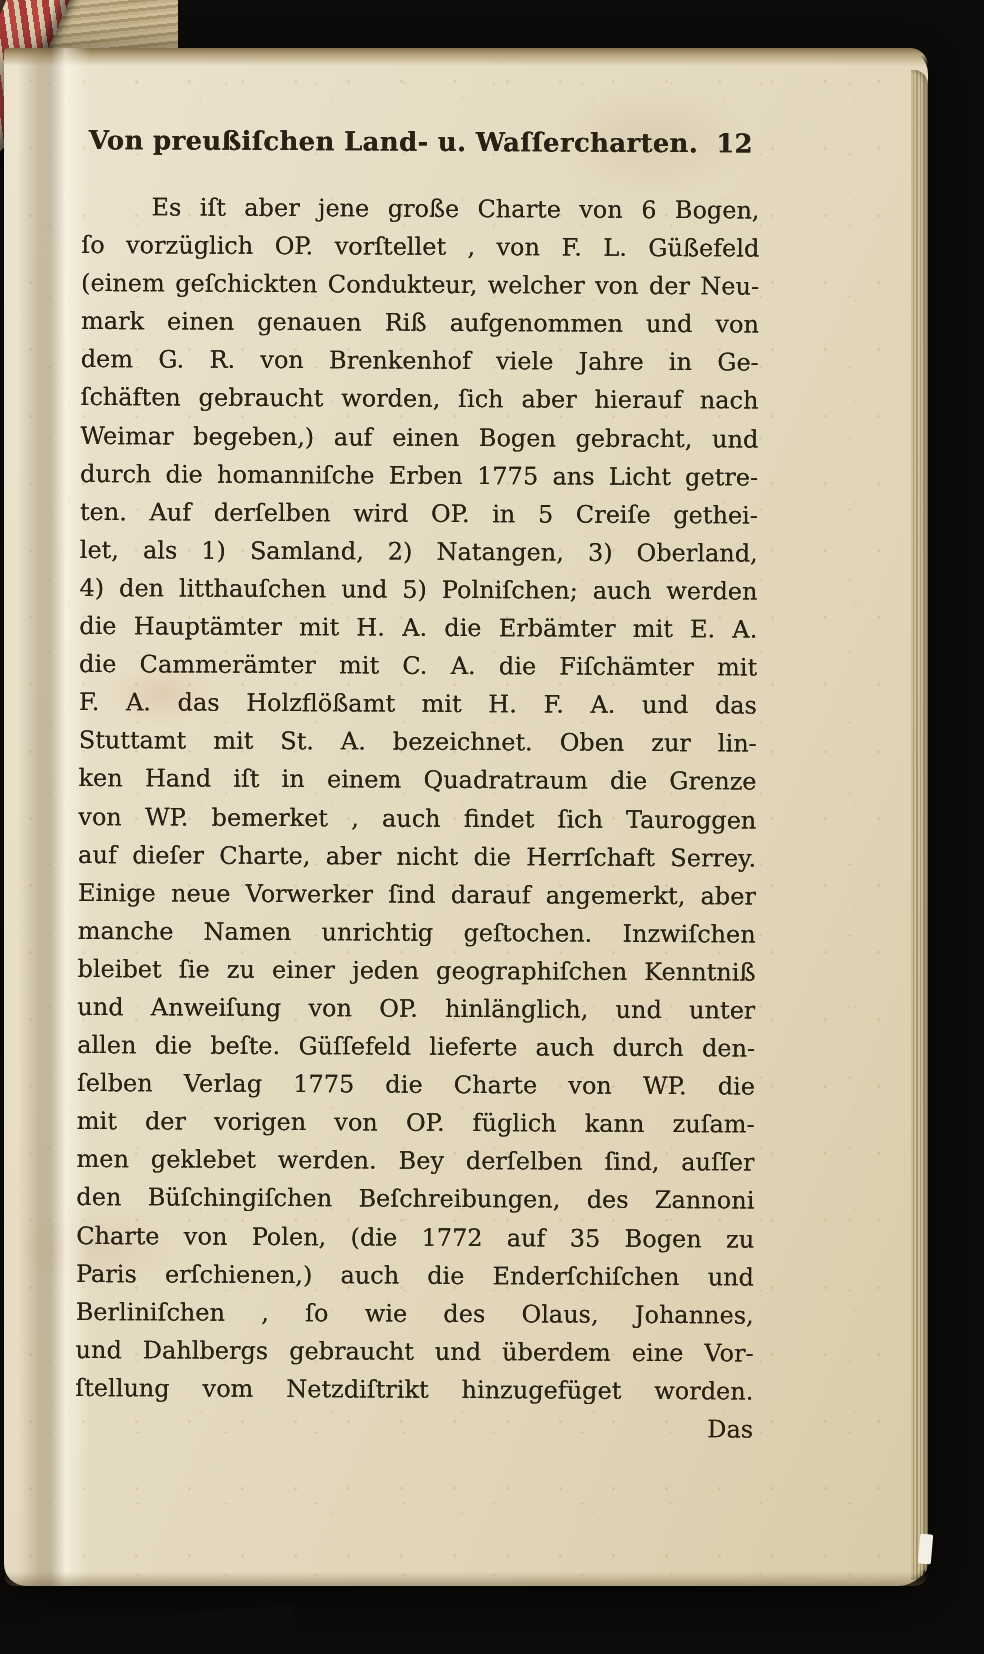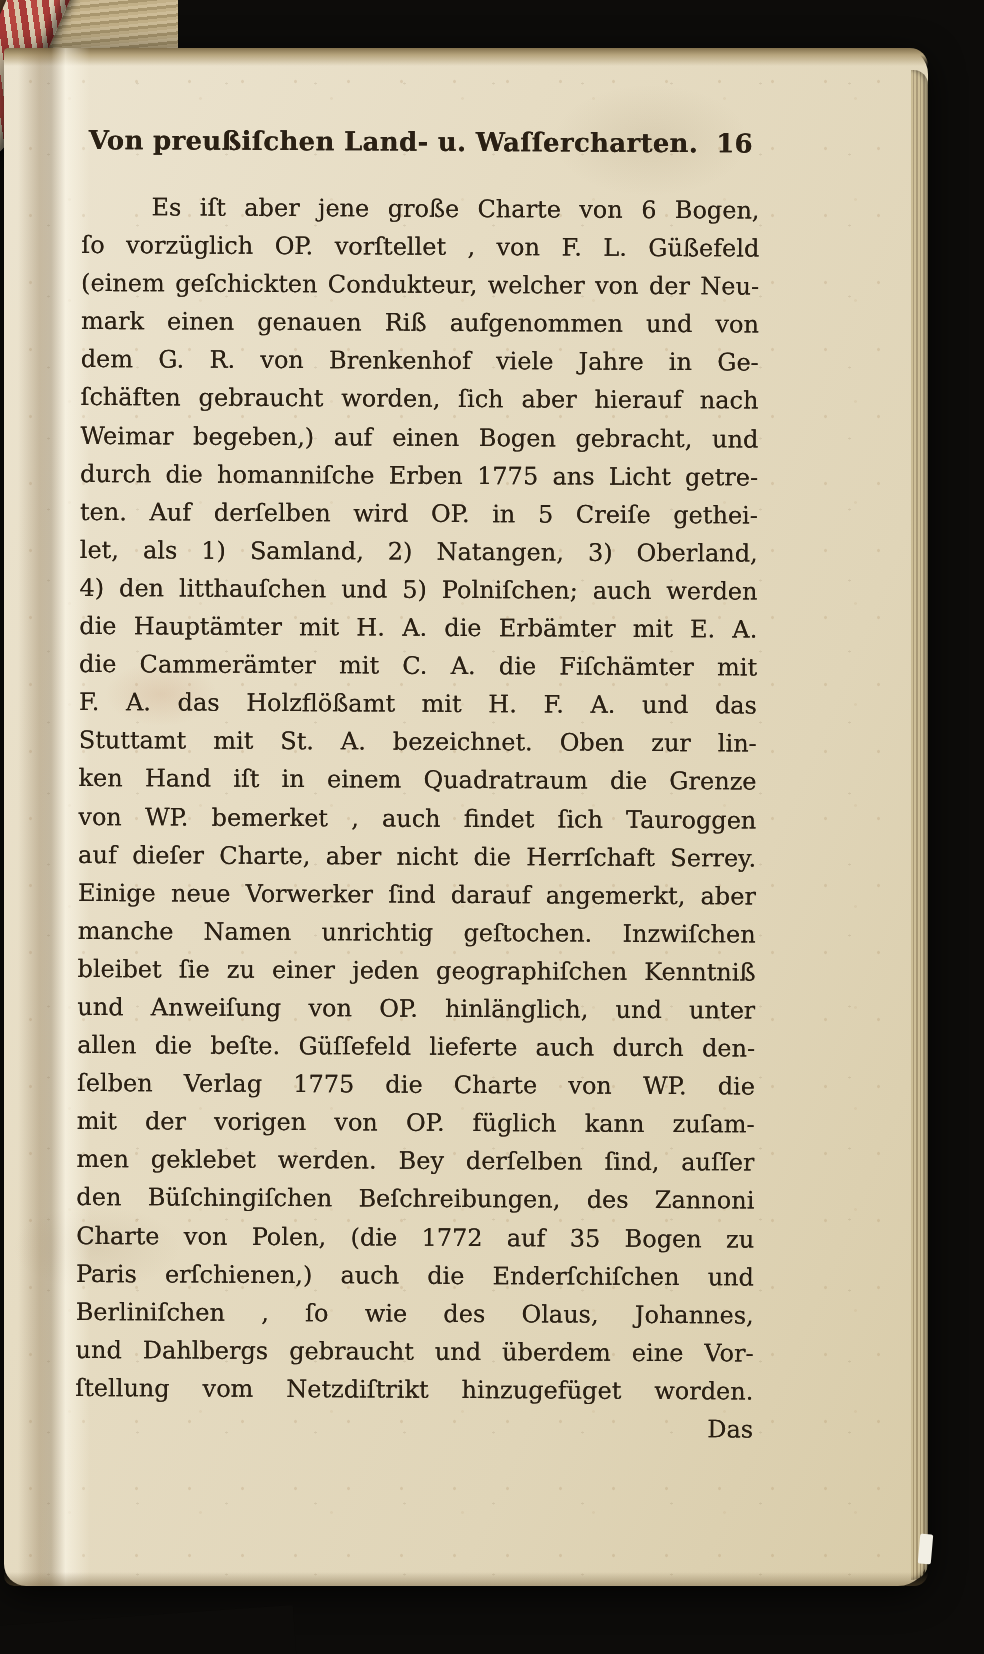--- a/index.html
+++ b/index.html
@@ -107,21 +107,21 @@
   <div class="headband"></div>
 
   <div class="page">
     <div class="crease"></div>
     <div class="fore-edge"></div>
     <div class="fore-slip"></div>
 
     <div class="text">
       <div class="running-head">
         <span>Von preußiſchen Land- u. Waſſercharten.</span>
-        <span>16</span>
+        <span>12</span>
       </div>
       <div class="body-lines">
           <div class="line">Es iſt aber jene große Charte von 6 Bogen,</div>
           <div class="line">ſo vorzüglich OP. vorſtellet , von F. L. Güßefeld</div>
           <div class="line">(einem geſchickten Condukteur, welcher von der Neu-</div>
           <div class="line">mark einen genauen Riß aufgenommen und von</div>
           <div class="line">dem G. R. von Brenkenhof viele Jahre in Ge-</div>
           <div class="line">ſchäften gebraucht worden, ſich aber hierauf nach</div>
           <div class="line">Weimar begeben,) auf einen Bogen gebracht, und</div>
           <div class="line">durch die homanniſche Erben 1775 ans Licht getre-</div>

